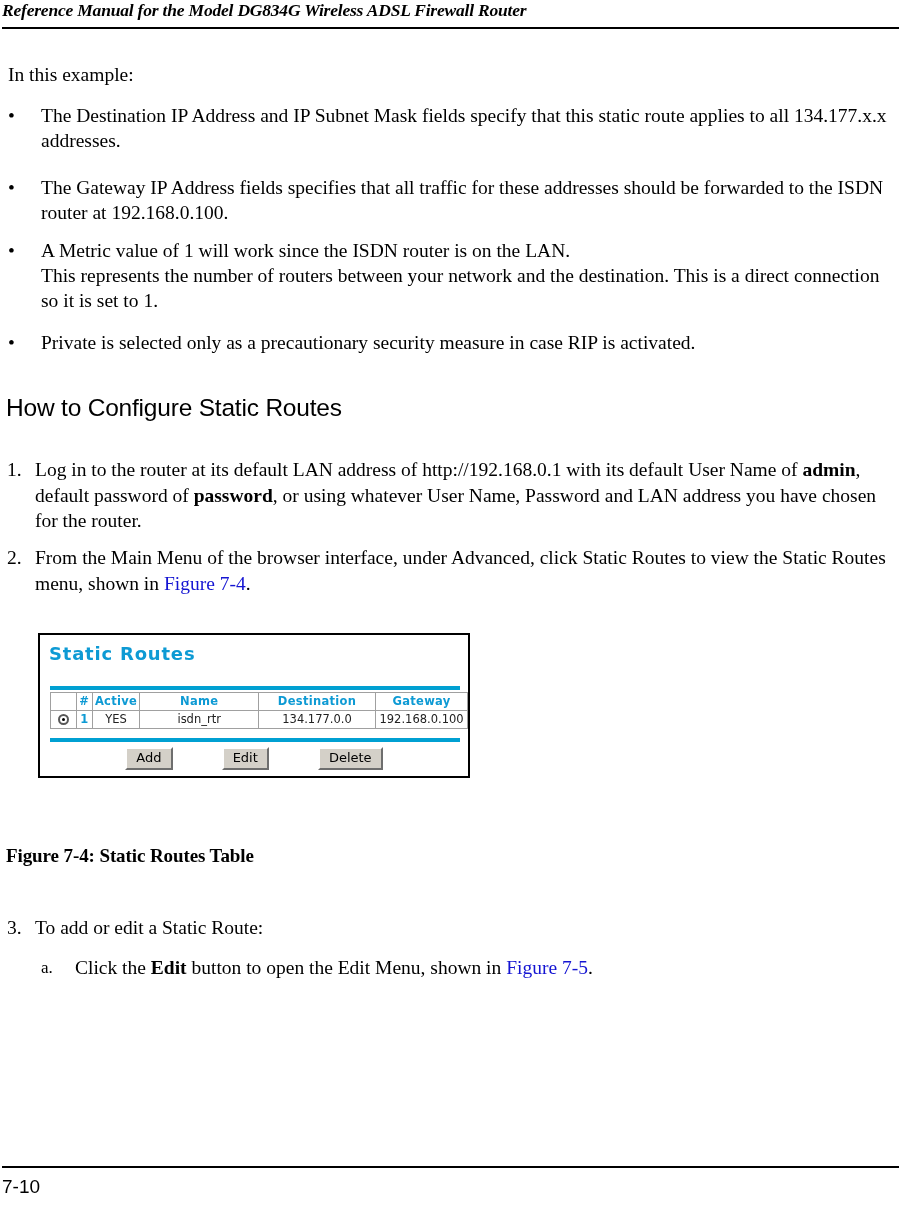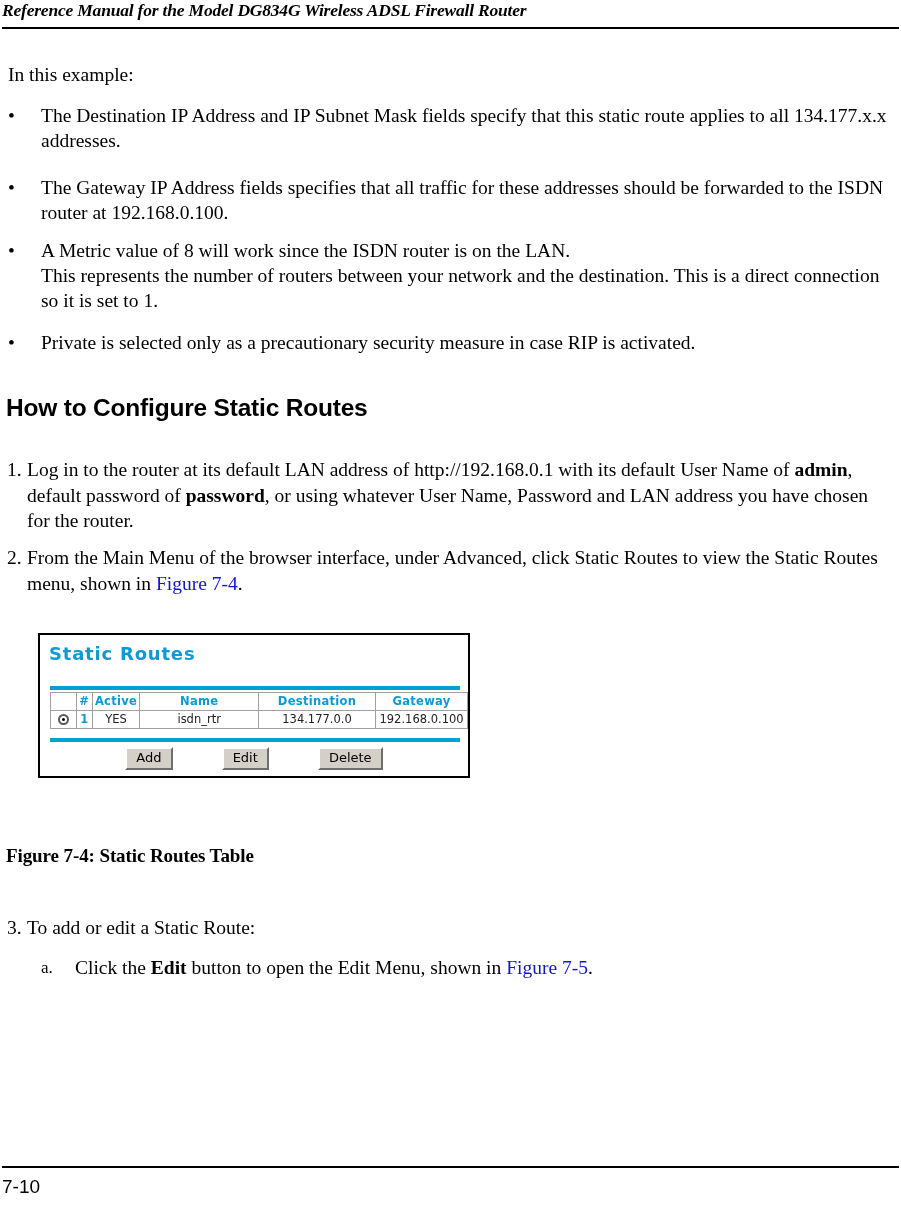--- a/index.html
+++ b/index.html
@@ -97,21 +97,21 @@
   }
   .num-item .num-mark {
     position: absolute;
     left: 0px;
     top: 0px;
     width: 26px;
     text-align: left;
   }
   .num-item .num-body {
     display: block;
-    margin-left: 20px;
+    margin-left: 28px;
   }
 
   
   .alpha-item {
     position: absolute;
     left: 41px;
     width: 850px;
     font-size: 19.5px;
     line-height: 25.5px;
   }
@@ -130,21 +130,21 @@
 
   b, .bold { font-weight: bold; }
   .xref { color: #1414d2; }
 
   
   .section-heading {
     position: absolute;
     left: 6px;
     top: 394px;
     font-family: "Liberation Sans", "DejaVu Sans", sans-serif;
-    font-weight: bold;
+    font-weight: normal;
     font-size: 24.5px;
     letter-spacing: -0.2px;
     color: #000;
     white-space: nowrap;
   }
 
   
   .figure-wrap {
     position: absolute;
     left: 38px;
@@ -331,21 +331,21 @@
   </div>
 
   <div class="bullet-item" style="top:175px;">
     <span class="bullet-mark">•</span>
     <span class="bullet-body">The Gateway IP Address fields specifies that all traffic for these addresses should be forwarded to the ISDN router at 192.168.0.100.</span>
   </div>
 
   <div class="bullet-item" style="top:238px;">
     <span class="bullet-mark">•</span>
     <span class="bullet-body">
-      <span>A Metric value of 8 will work since the ISDN router is on the LAN.</span><br>
+      <span>A Metric value of 1 will work since the ISDN router is on the LAN.</span><br>
       <span>This represents the number of routers between your network and the destination. This is a direct connection so it is set to 1.</span>
     </span>
   </div>
 
   <div class="bullet-item" style="top:330px;">
     <span class="bullet-mark">•</span>
     <span class="bullet-body">Private is selected only as a precautionary security measure in case RIP is activated.</span>
   </div>
 
   <div class="section-heading">How to Configure Static Routes</div>

